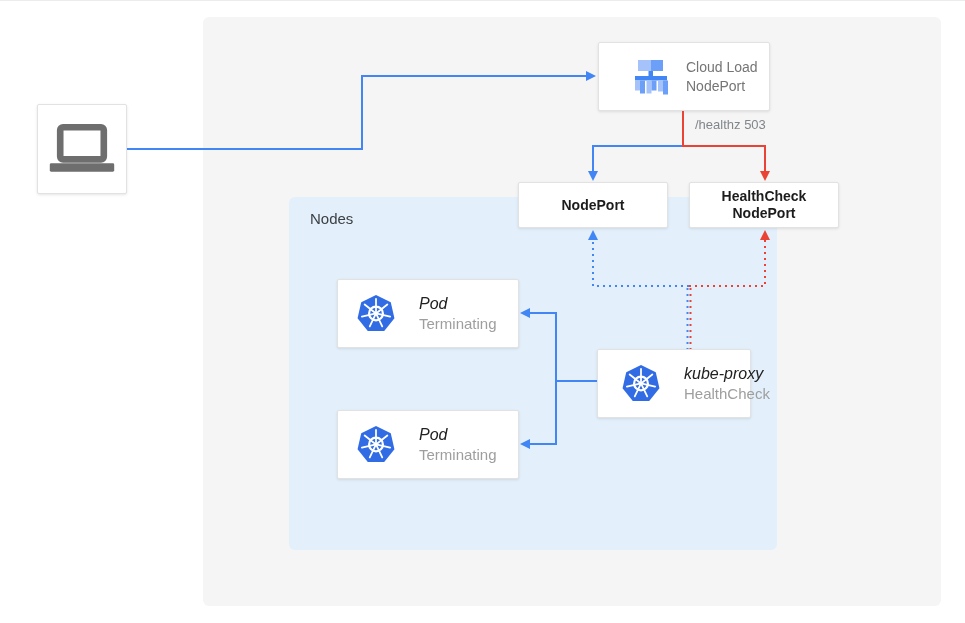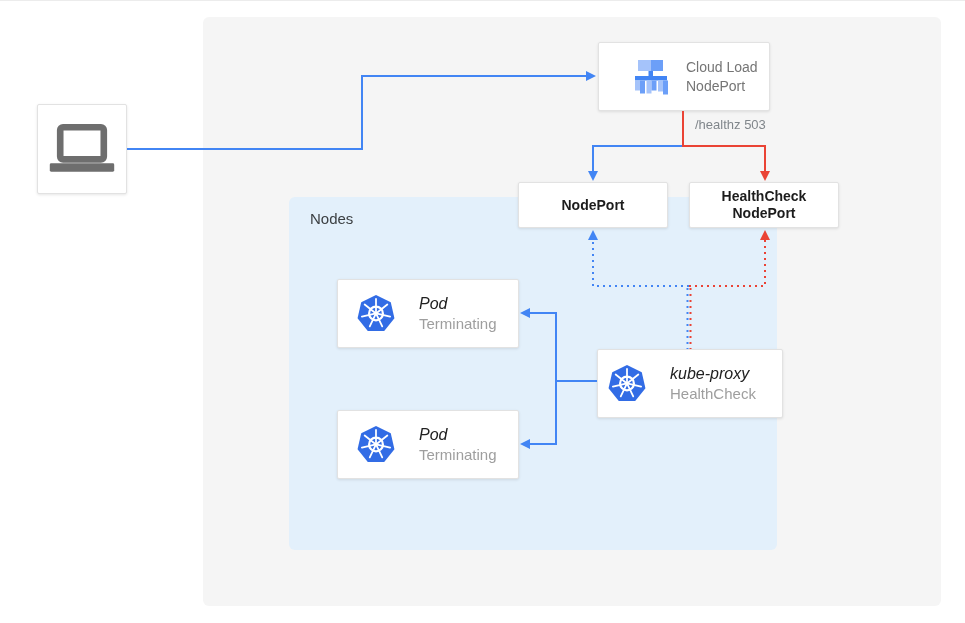--- a/index.html
+++ b/index.html
@@ -69,21 +69,21 @@
     line-height: 17px;
   }
   .nodeport-box { left: 518px; top: 181px; }
   .hcnp-box { left: 689px; top: 181px; }
   .k8s-box {
     width: 182px; height: 69px;
     padding-left: 18px;
   }
   .pod1-box { left: 337px; top: 278px; }
   .pod2-box { left: 337px; top: 409px; }
-  .kproxy-box { left: 597px; top: 348px; width: 186px; padding-left: 9px; }
+  .kproxy-box { left: 597px; top: 348px; width: 154px; padding-left: 23px; }
   .k8s-text { margin-left: 23px; }
   .k8s-title {
     font-size: 16px;
     color: #212121;
     line-height: 21px;
     font-style: italic;
   }
   .k8s-subtitle {
     font-size: 15px;
     color: #9E9E9E;

